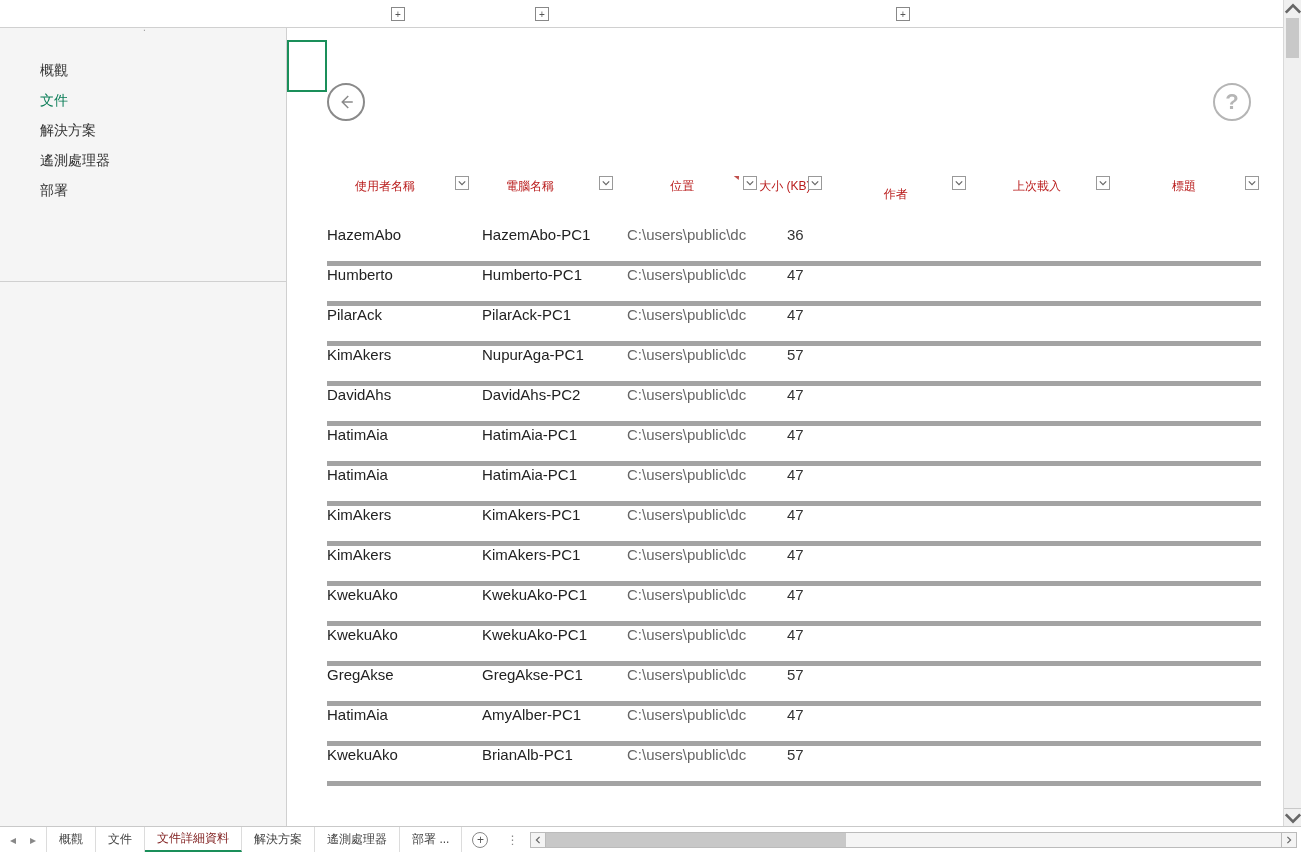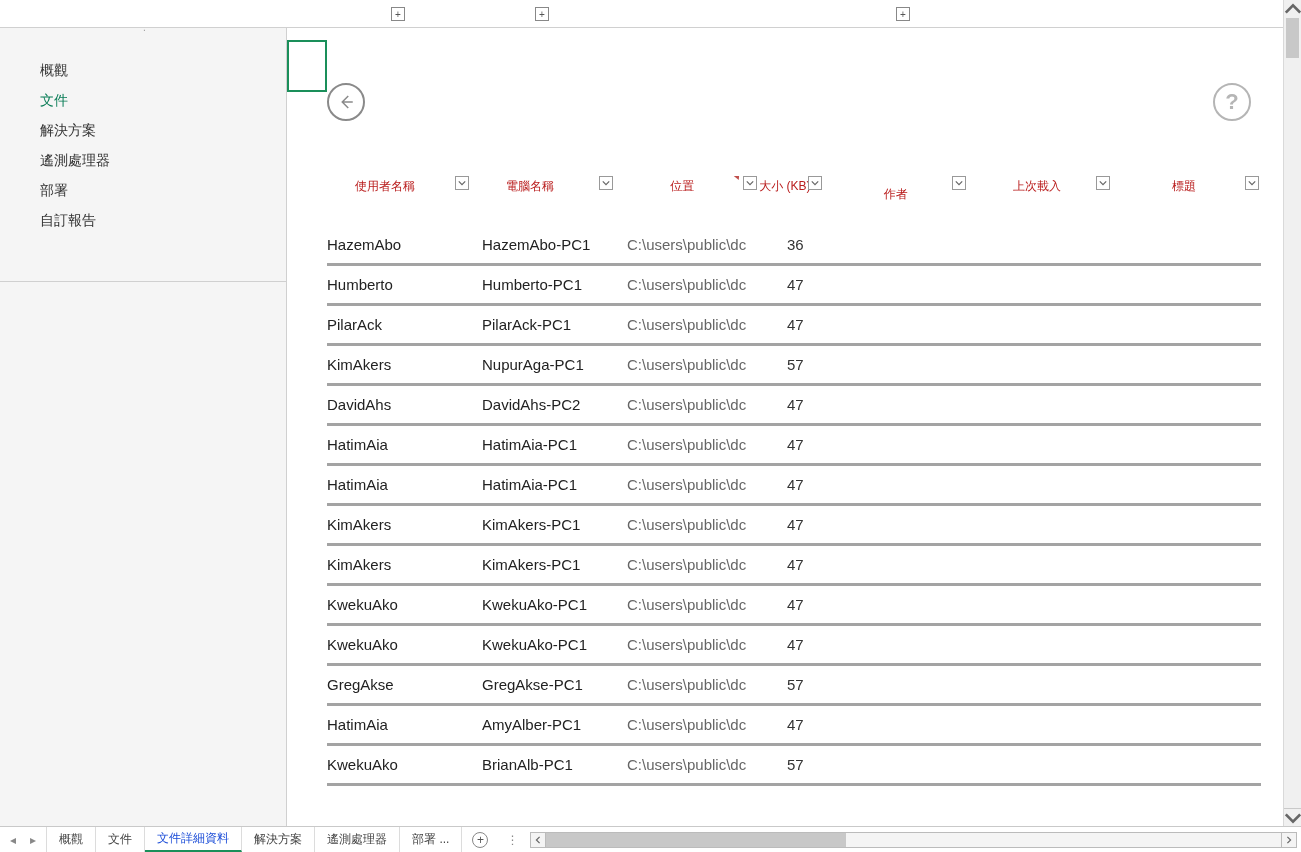--- a/index.html
+++ b/index.html
@@ -33,21 +33,21 @@
 
 
 .table-wrap { margin-top:55px; padding:0 40px; flex:1; overflow:hidden;}
 .thead { display:flex; font-size:12px; color:#b91c1c; height:32px; align-items:flex-start; position:relative;}
 .th { position:relative; }
 .th-label{position:absolute; white-space:nowrap;}
 .filter-btn { position:absolute; bottom:-14px; right:2px; width:14px;height:14px;border:1px solid #999;background:#fff;display:flex;align-items:center;justify-content:center;cursor:pointer;}
 .filter-btn svg{width:8px;height:8px;}
 .sort-mark{position:absolute;top:-2px;right:18px;width:0;height:0;border-left:4px solid transparent;border-right:4px solid transparent;border-bottom:6px solid #c0504d;transform:rotate(180deg) skewX(30deg);}
 .rows { margin-top:18px;}
-.row { display:flex; height:40px; align-items:center; border-bottom:3px solid #a3a3a3; font-size:15px; color:#222;}
+.row { display:flex; height:40px; align-items:flex-start; border-bottom:5px solid #a3a3a3; font-size:15px; color:#222;}
 .row .c1{width:155px;}
 .row .c2{width:145px;}
 .row .c3{width:160px;color:#666;white-space:nowrap;overflow:hidden;}
 .row .c4{width:45px;text-align:left;color:#333;}
 
 .th1{width:145px;} .th2{width:145px;} .th3{width:145px;} .th4{width:65px;} .th5{width:145px;} .th6{width:145px;} .th7{width:150px;}
 
 
 .vscroll { position:absolute; right:0; top:0; width:18px; height:calc(100% - 26px); background:#f0f0f0; border-left:1px solid #d9d9d9;}
 .vscroll .arrow{width:18px;height:18px;display:flex;align-items:center;justify-content:center;background:#f0f0f0;cursor:pointer;}
@@ -55,21 +55,21 @@
 .vscroll .thumb{position:absolute;top:0;left:2px;right:2px;height:40px;background:#c8c8c8;}
 .vscroll .arrow.bottom{position:absolute;bottom:0;}
 
 
 .bottom { height:26px; border-top:1px solid #c9c9c9; display:flex; align-items:stretch; background:#fff; font-size:12px;}
 .nav-arrows{display:flex;align-items:center;padding:0 10px;gap:14px;color:#888;}
 .nav-arrows span{cursor:pointer;}
 .tabs{display:flex;align-items:stretch;}
 .tab{padding:0 12px;display:flex;align-items:center;border-right:1px solid #dcdcdc;color:#444;cursor:pointer;white-space:nowrap;}
 .tab.first{border-left:1px solid #dcdcdc;}
-.tab.active{border-bottom:2px solid #1a8f5a;color:#1d4ed8;background:#fff;}
+.tab.active{border-bottom:2px solid #1a8f5a;color:#7f1d1d;background:#fff;}
 .newtab{display:flex;align-items:center;padding:0 10px;cursor:pointer;}
 .newtab .circ{width:16px;height:16px;border:1px solid #888;border-radius:50%;display:flex;align-items:center;justify-content:center;font-size:12px;color:#555;}
 .dots{padding:0 8px;color:#888;display:flex;align-items:center;}
 .hscroll{flex:1;display:flex;align-items:center;padding:0 4px;}
 .hscroll .btn{width:16px;height:16px;border:1px solid #bbb;display:flex;align-items:center;justify-content:center;background:#f4f4f4;cursor:pointer;}
 .hscroll .track{flex:1;height:16px;border-top:1px solid #bbb;border-bottom:1px solid #bbb;background:#f4f4f4;position:relative;margin:0 0;}
 .hscroll .thumb{position:absolute;left:0;top:0;bottom:0;width:300px;background:#c8c8c8;}
 </style>
 </head>
 <body>
@@ -85,21 +85,20 @@
 
   <div class="main">
     <div class="sidebar">
       <span class="tiny-dot">.</span>
       <div class="sidebar-top" id="sidebar-top">
           <div class="sidebar-item">概觀</div>
           <div class="sidebar-item active">文件</div>
           <div class="sidebar-item">解決方案</div>
           <div class="sidebar-item">遙測處理器</div>
           <div class="sidebar-item">部署</div>
-          <div class="sidebar-item">自訂報告</div>
         </div>
     </div>
 
     <div class="content">
       <div class="sel-box"></div>
 
       <div class="header-row">
         <div class="back-circle">
           <svg viewBox="0 0 24 24">
               <path fill="none" stroke="#8a8a8a" stroke-width="2" d="M15 4l-8 8 8 8M7 12h14"></path>

